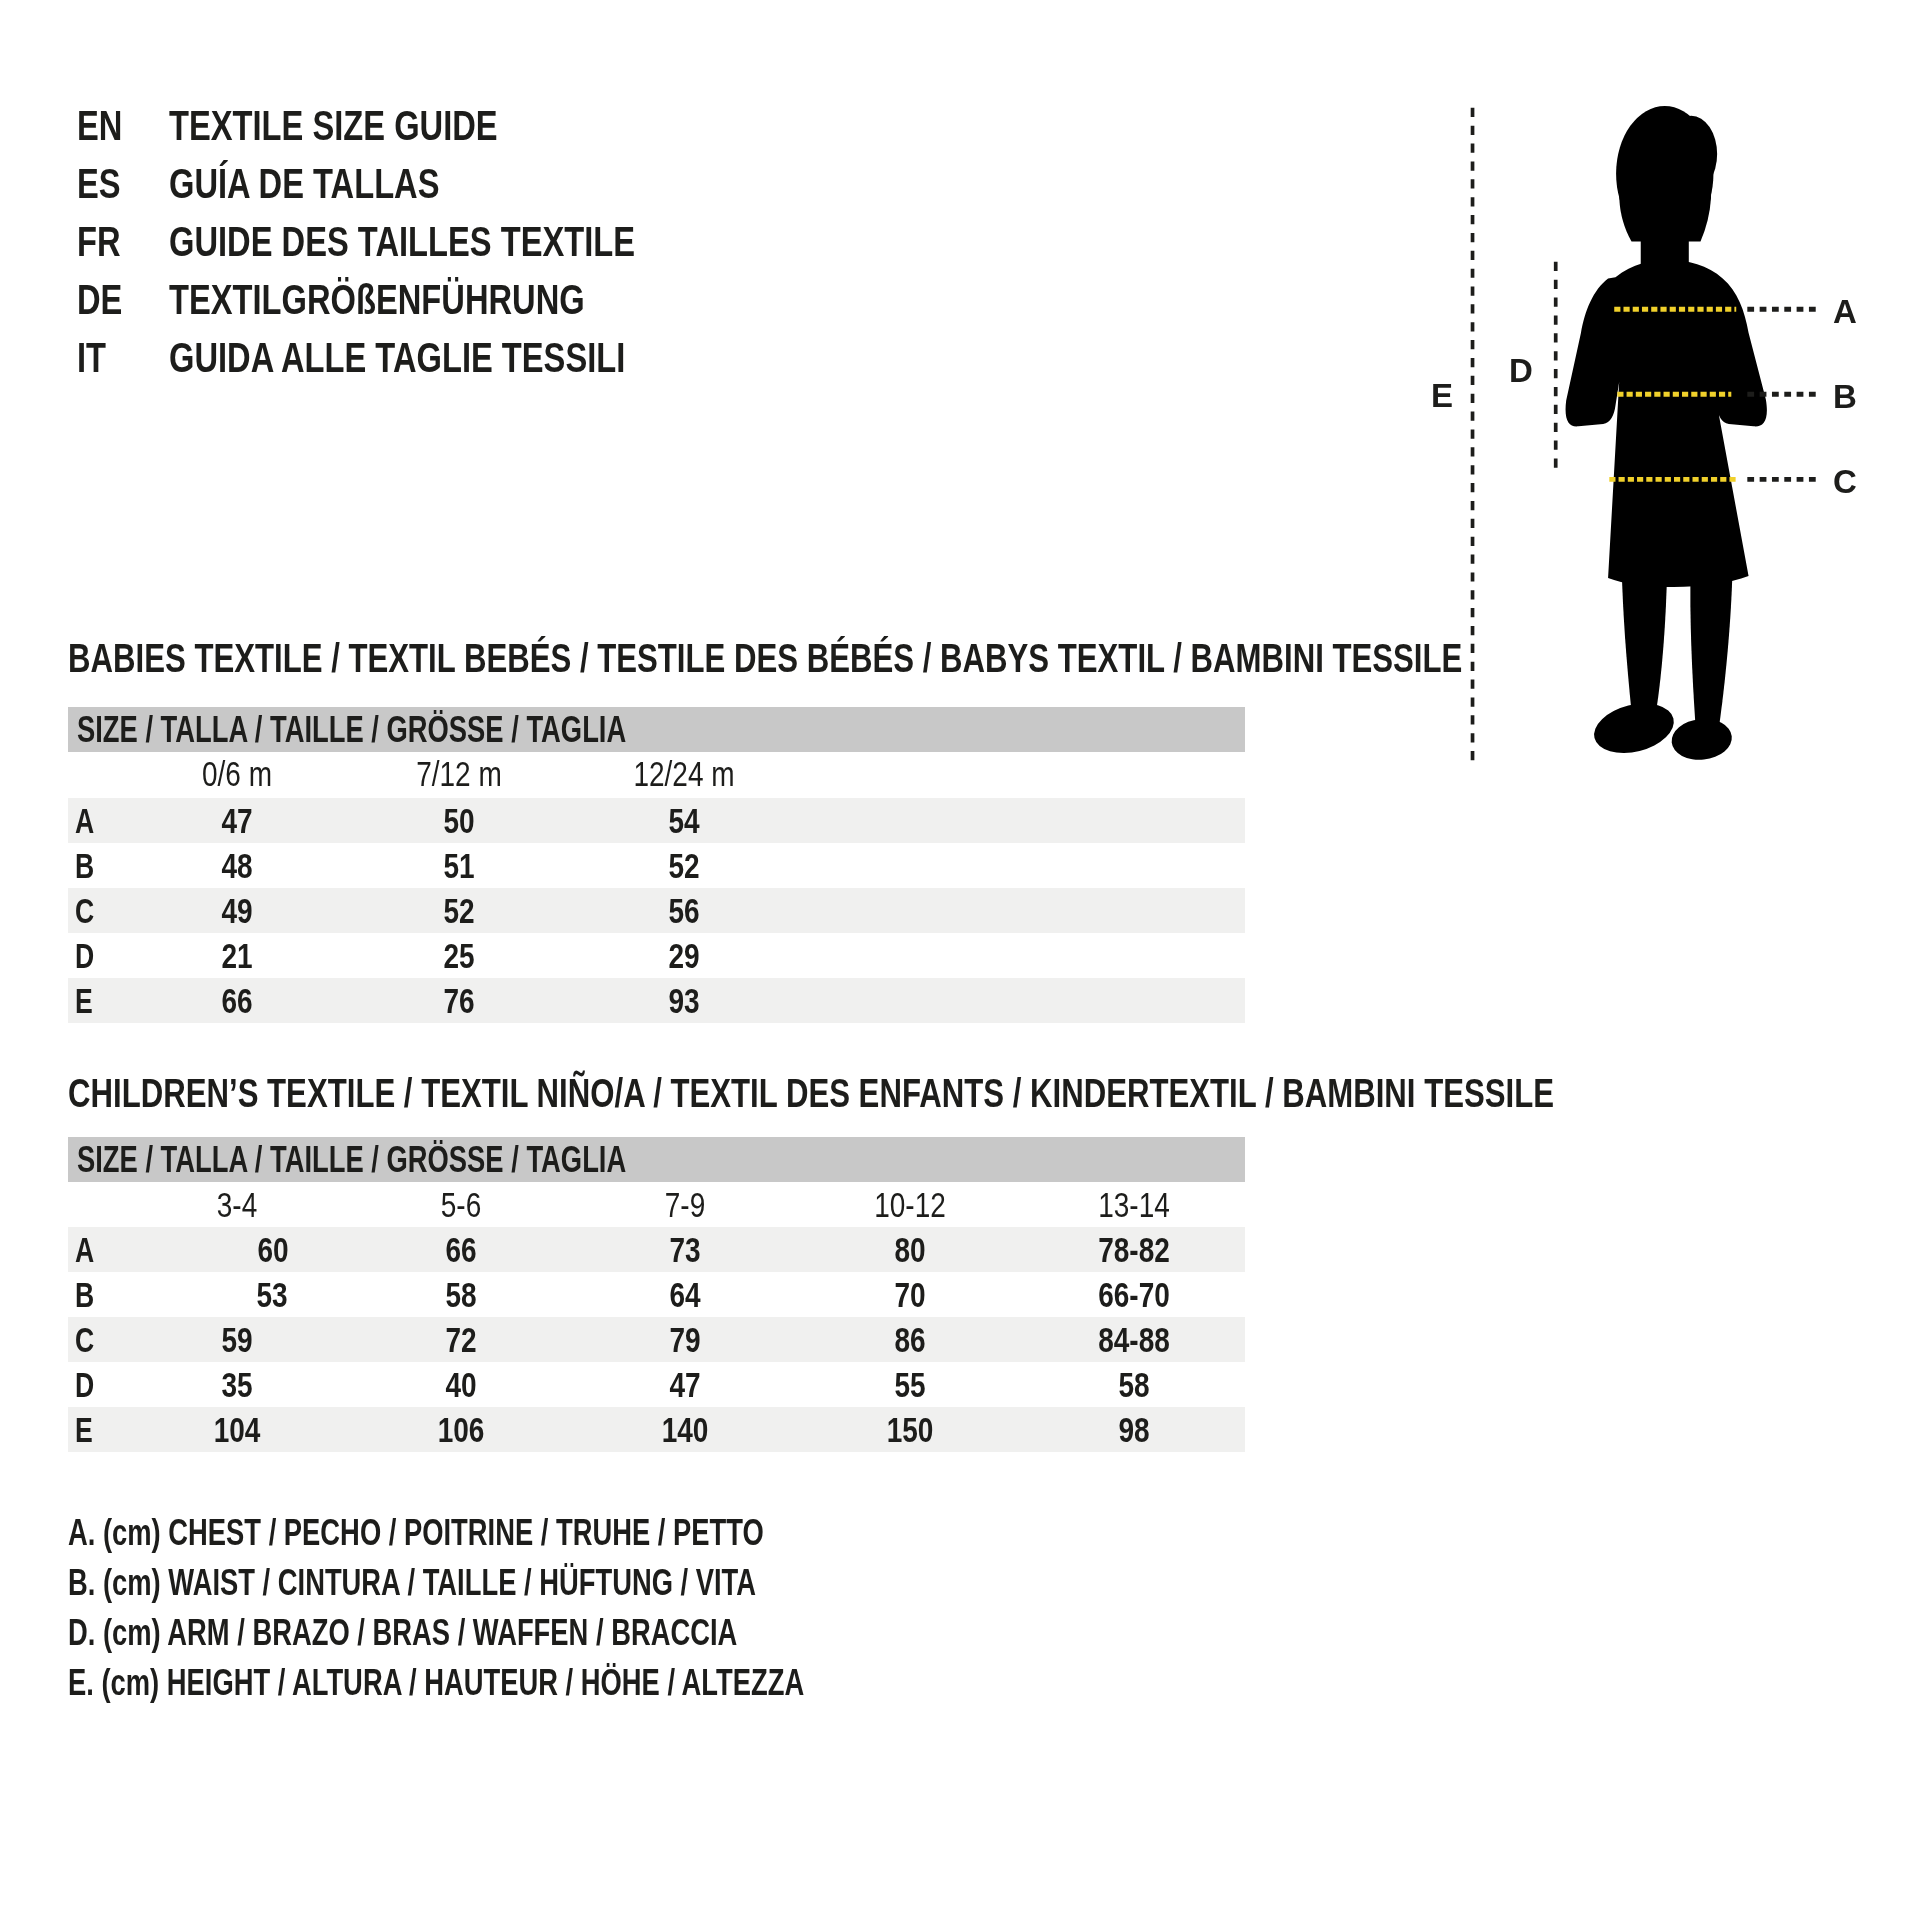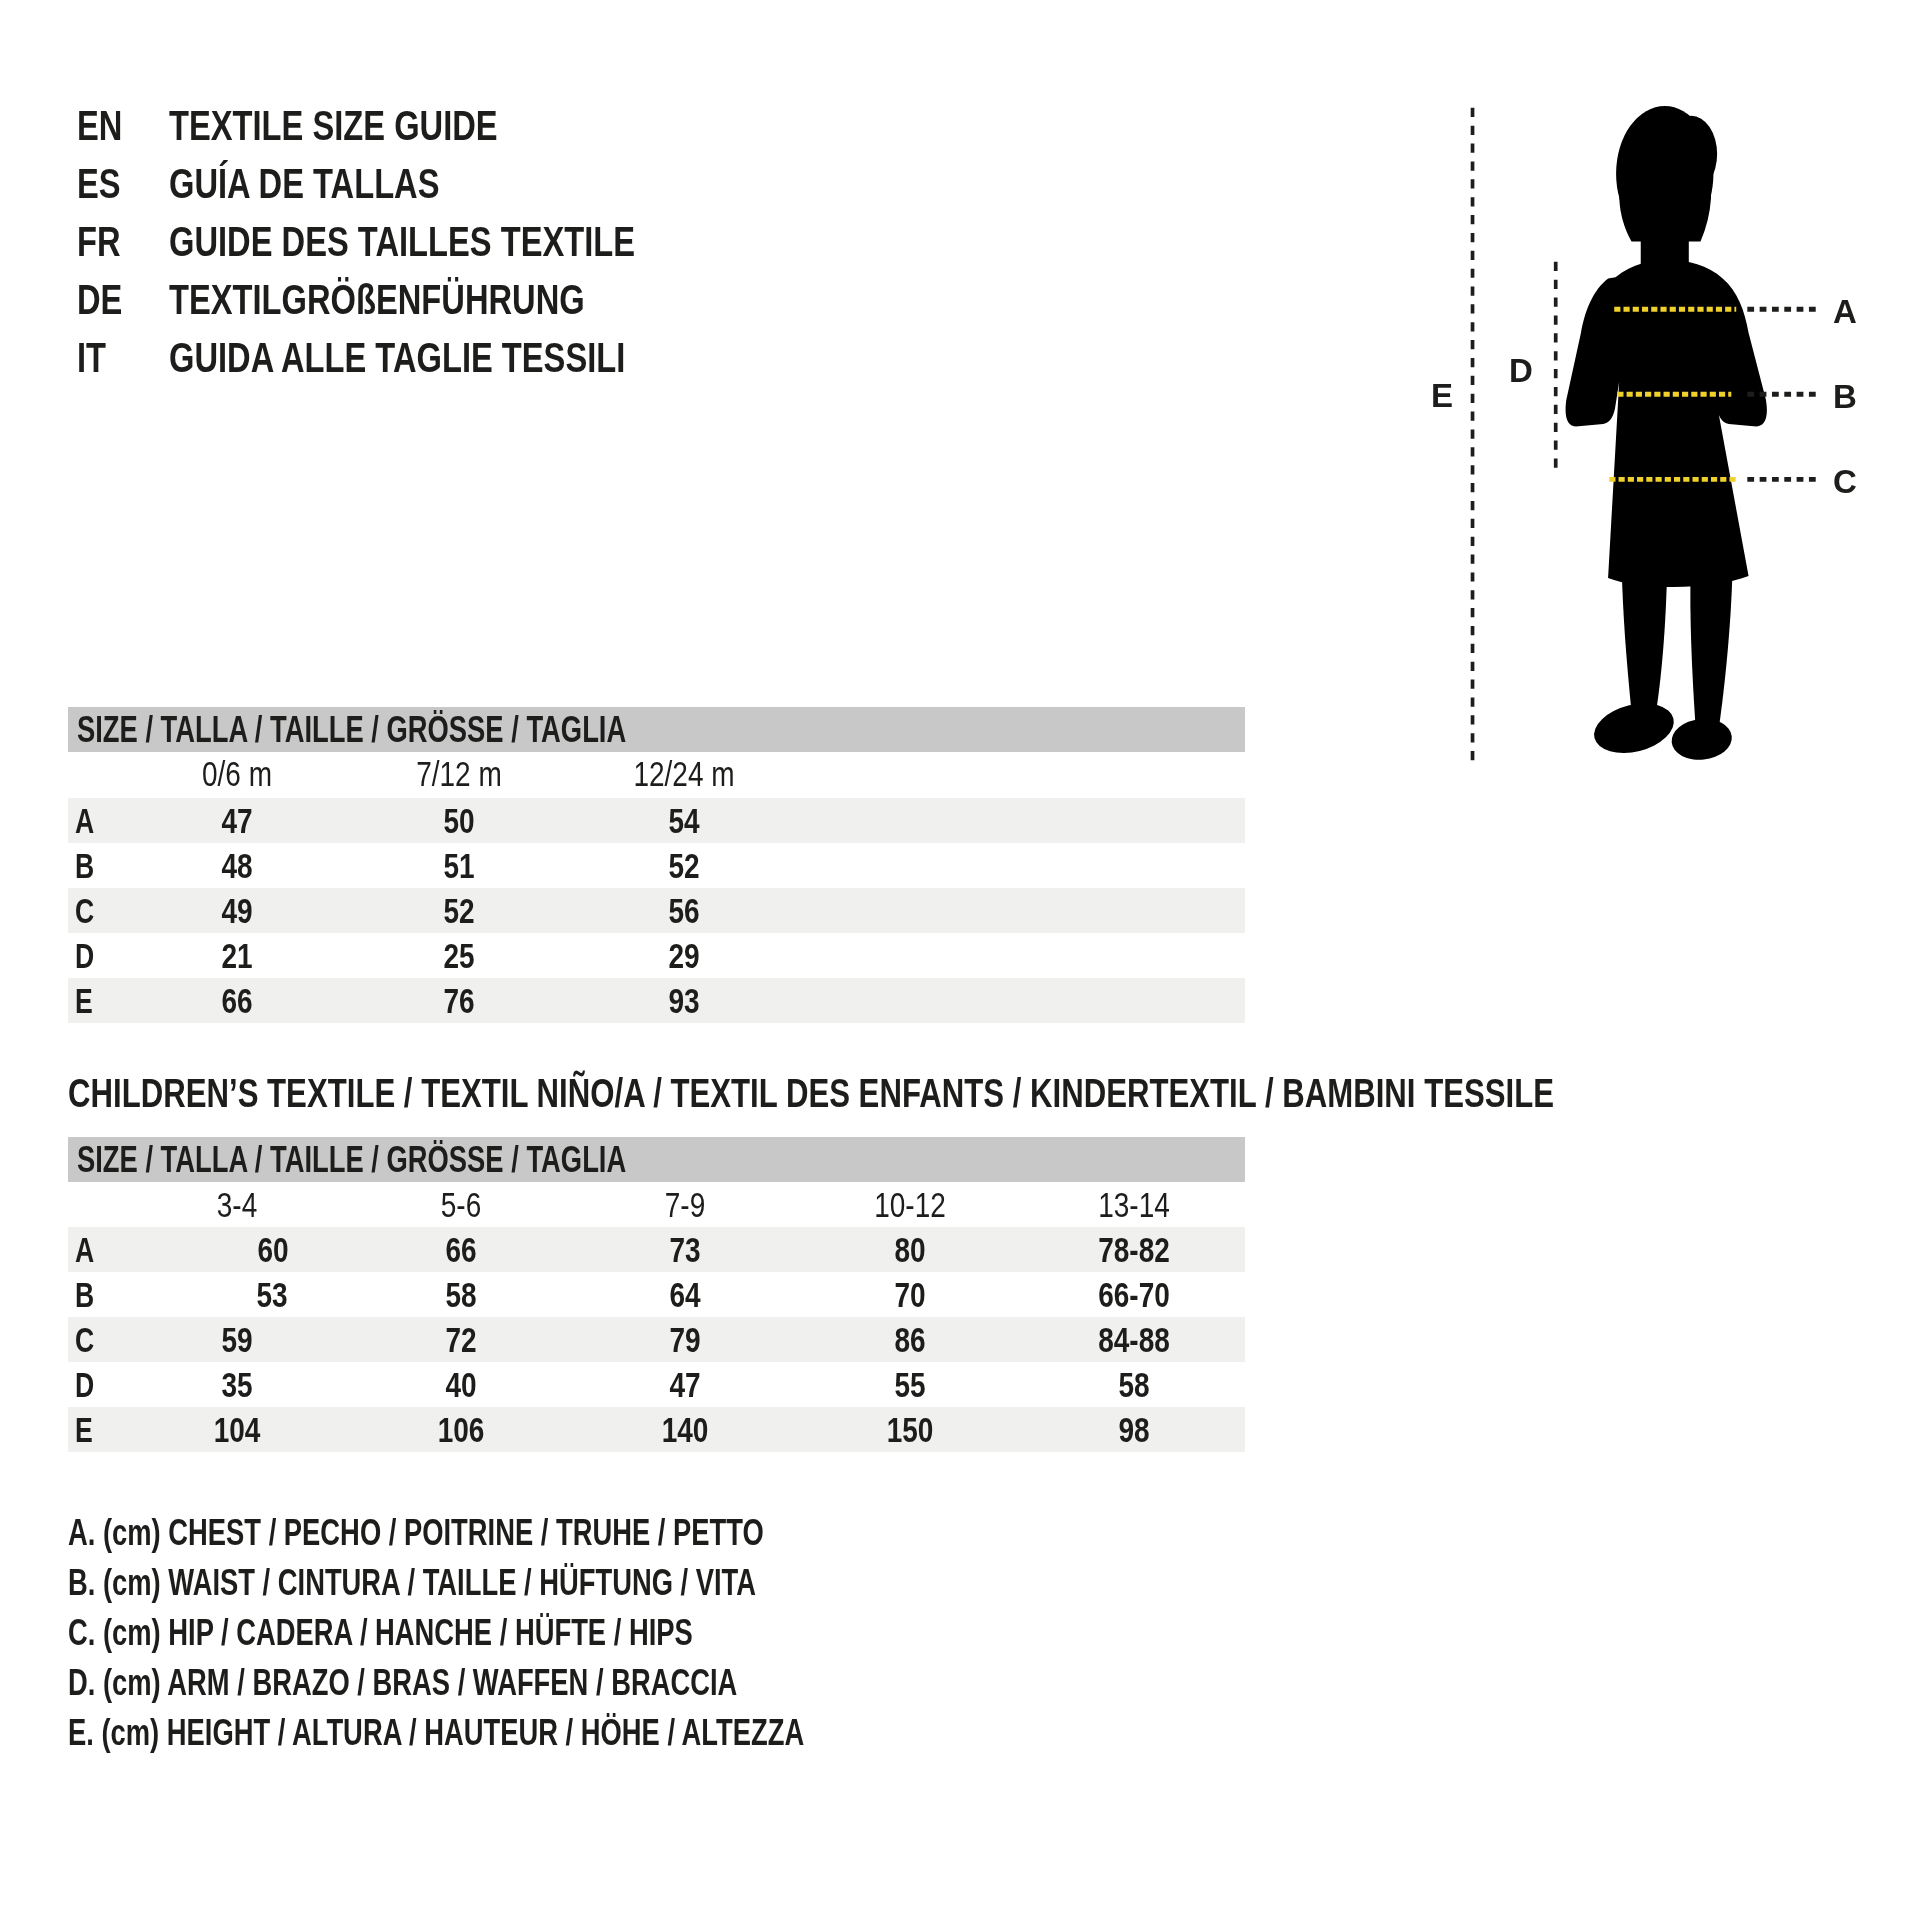--- a/index.html
+++ b/index.html
@@ -155,20 +155,23 @@
     <line class="ydash" x1="2612" y1="778" x2="2818" y2="778" stroke-dasharray="10 5"></line>
     <line class="kdash" x1="2836" y1="778" x2="2952" y2="778" stroke-dasharray="11 9"></line>
   </svg>
 
   <div class="fig-label" id="flabel-a">A</div>
   <div class="fig-label" id="flabel-b">B</div>
   <div class="fig-label" id="flabel-c">C</div>
   <div class="fig-label" id="flabel-d">D</div>
   <div class="fig-label" id="flabel-e">E</div>
 
+  <div class="sec-title" id="babies-title">
+    <span class="cx">BABIES TEXTILE / TEXTIL BEBÉS / TESTILE DES BÉBÉS / BABYS TEXTIL / BAMBINI TESSILE</span>
+  </div>
   <div class="band" id="babies-band">
     <span class="band-label"><span class="cx">SIZE / TALLA / TAILLE / GRÖSSE / TAGLIA</span></span>
   </div>
   <div class="colheads" id="babies-colheads">
       <div class="colhead" style="left: 169px;"><span class="cxc">0/6 m</span></div>
       <div class="colhead" style="left: 391px;"><span class="cxc">7/12 m</span></div>
       <div class="colhead" style="left: 616px;"><span class="cxc">12/24 m</span></div>
     </div>
   <div class="rows" id="babies-rows">
       <div class="trow stripe" style="top: 0px;">
@@ -255,19 +258,18 @@
         <span class="tcell" style="left: 393px;"><span class="cxc">106</span></span>
         <span class="tcell" style="left: 617px;"><span class="cxc">140</span></span>
         <span class="tcell" style="left: 842px;"><span class="cxc">150</span></span>
         <span class="tcell" style="left: 1066px;"><span class="cxc">98</span></span>
       </div>
     </div>
 
   <div id="legend">
     <div class="legend-line"><span class="cx">A. (cm) CHEST / PECHO / POITRINE / TRUHE / PETTO</span></div>
     <div class="legend-line"><span class="cx">B. (cm) WAIST / CINTURA / TAILLE / HÜFTUNG / VITA</span></div>
-    <div class="legend-line"><span class="cx">C. (cm) HIP / CADERA / HANCHE / HÜFTE / HIPS</span></div>
     <div class="legend-line"><span class="cx">D. (cm) ARM / BRAZO / BRAS / WAFFEN / BRACCIA</span></div>
     <div class="legend-line"><span class="cx">E. (cm) HEIGHT / ALTURA / HAUTEUR / HÖHE / ALTEZZA</span></div>
   </div>
 
 </div>
 
 
 </body></html>

